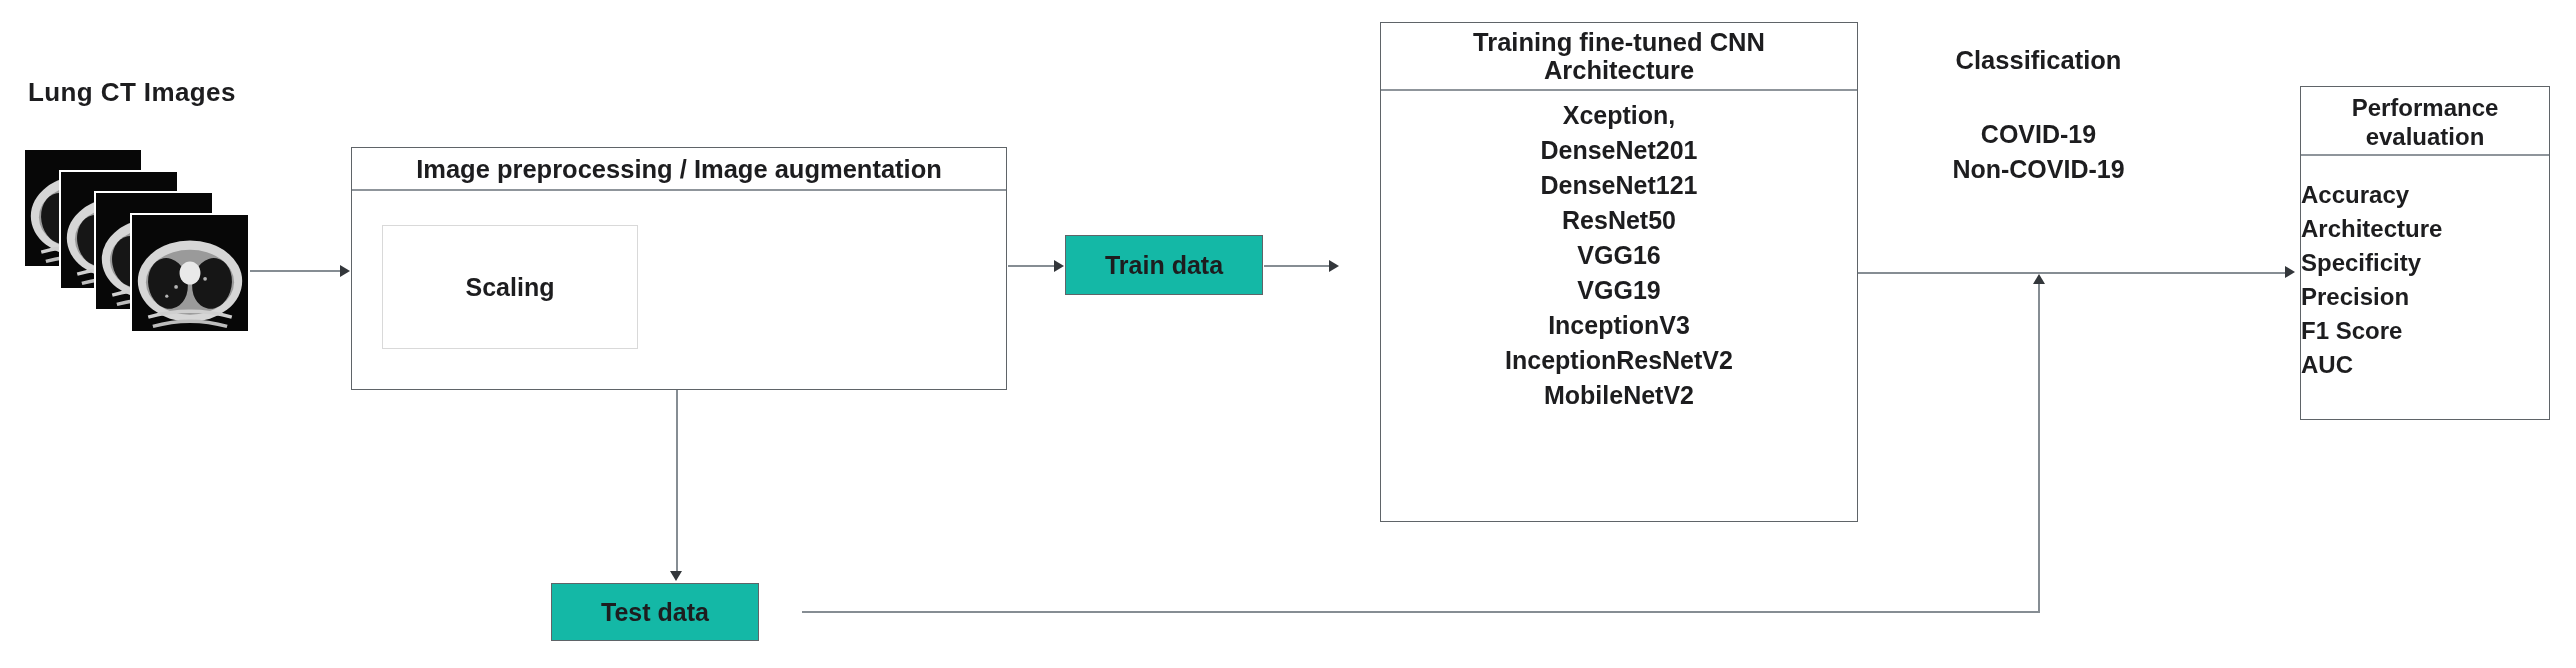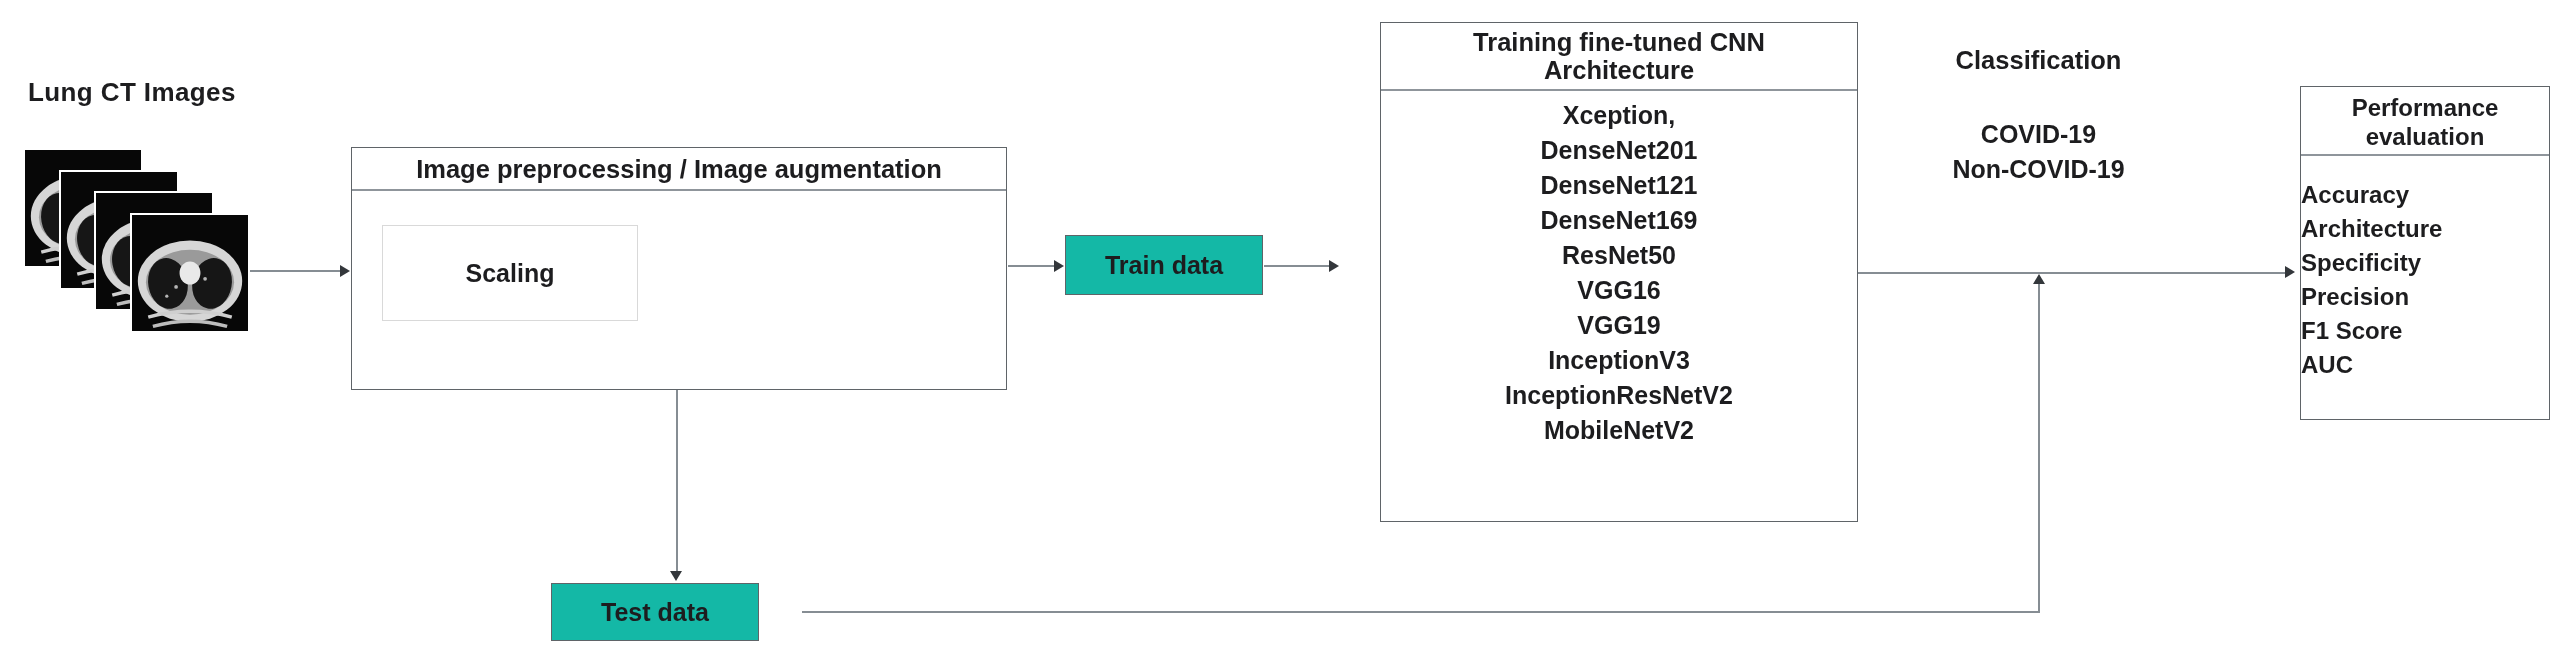--- a/index.html
+++ b/index.html
@@ -47,21 +47,21 @@
     border-bottom: 10.8px solid var(--arrowhead); }
 
   
   .box { position: absolute; background: #ffffff; border: 1.5px solid var(--box-border); }
   .box-header { border-bottom: 2.3px solid var(--separator); text-align: center; }
 
   
   .preproc { left: 351px; top: 147px; width: 656px; height: 243px; }
   .preproc .box-header { height: 43px; line-height: 42px; font-size: 25.5px; }
   .step-box {
-    position: absolute; top: 77px; height: 96px; width: 256px;
+    position: absolute; top: 77px; height: 124px; width: 256px;
     border: 1.5px solid var(--inner-border);
     display: flex; align-items: center; justify-content: center;
     font-size: 25px;
   }
   .step-scaling { left: 30px; }
   .step-balancing { left: 356px; }
 
   
   .small-box {
     position: absolute; background: #14b8a6; border: 1.5px solid var(--box-border);
@@ -187,21 +187,20 @@
 
   <div class="box cnn-box">
     <div class="box-header">
       <span>Training fine-tuned CNN</span><br>
       <span>Architecture</span>
     </div>
     <div class="cnn-list">
       <div>Xception,</div>
       <div>DenseNet201</div>
       <div>DenseNet121</div>
-      <div>DenseNet169</div>
       <div>ResNet50</div>
       <div>VGG16</div>
       <div>VGG19</div>
       <div>InceptionV3</div>
       <div>InceptionResNetV2</div>
       <div>MobileNetV2</div>
     </div>
   </div>
 
   <div class="classification">

